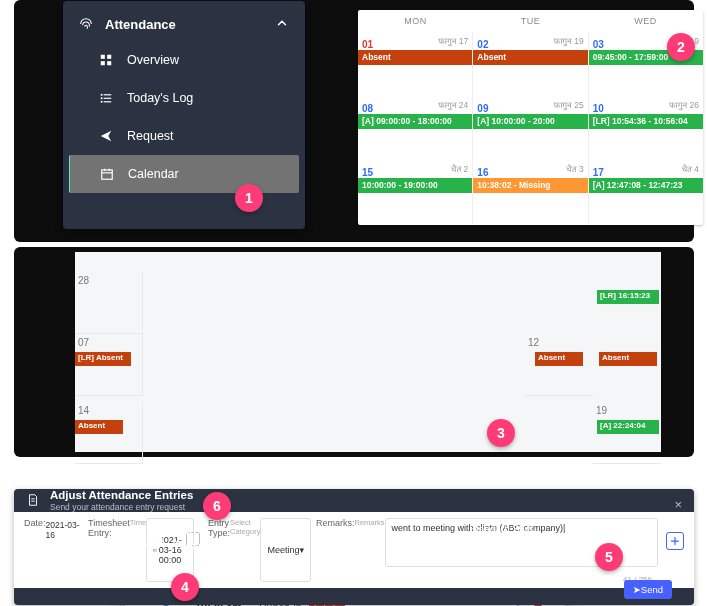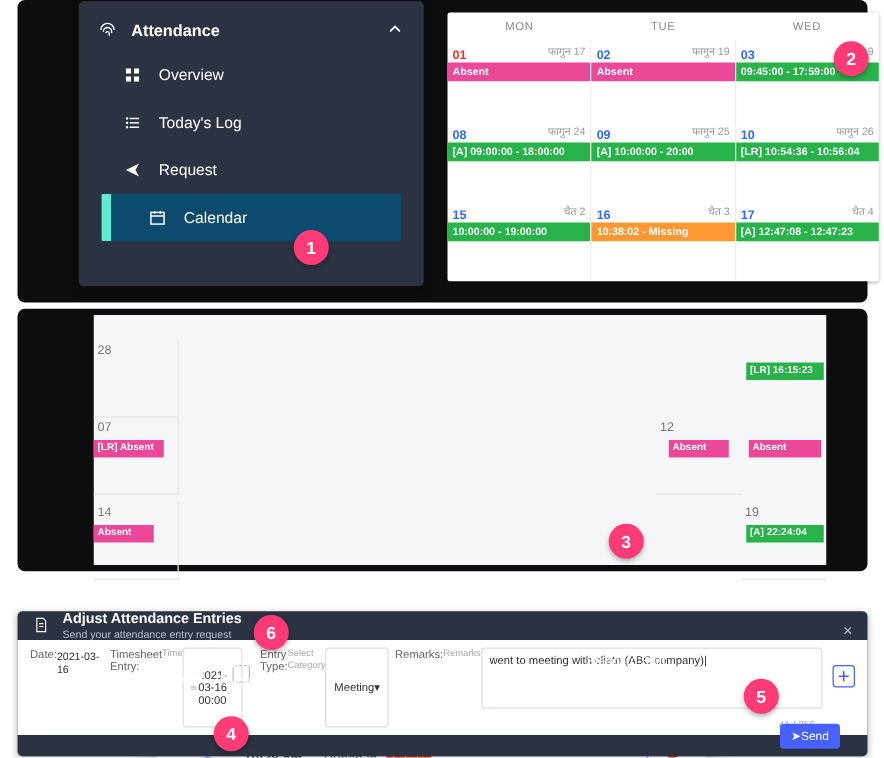--- a/index.html
+++ b/index.html
@@ -1,36 +1,36 @@
 <!DOCTYPE html>
 <html><head>
 <meta charset="utf-8">
 <style>
 *{box-sizing:border-box;margin:0;padding:0;font-family:Arial,Helvetica,sans-serif}
 body{width:707px;height:606px;background:#fff;position:relative;overflow:hidden}
 .panel-1{position:absolute;left:14px;top:0;width:680px;height:242px;background:#0d0d0d;border-radius:6px}
-.sidebar{position:absolute;left:49px;top:1px;width:276px;height:228px;background:#2b3342;border-radius:4px;box-shadow:0 3px 8px rgba(0,0,0,.4);padding:6px 0}
+.sidebar{position:absolute;left:49px;top:1px;width:242px;height:228px;background:#2b3342;border-radius:4px;box-shadow:0 3px 8px rgba(0,0,0,.4);padding:6px 0}
 .sb-head{display:flex;align-items:center;color:#fff;padding:8px 14px;font-weight:600;font-size:13px}
 .sb-head .ic{width:18px;height:18px;margin-right:10px;display:inline-flex;align-items:center;justify-content:center}
 .sb-head .chev{margin-left:auto;width:16px;height:16px}
 .sb-item{display:flex;align-items:center;color:#fff;padding:10px 14px 10px 34px;font-size:12.5px}
 .sb-item .ic{width:18px;height:18px;margin-right:12px;display:inline-flex;align-items:center;justify-content:center}
-.sb-item.active{background:#0c4a6e;border-left:8px solid #5eead4;border-radius:2px;margin:0 18px;padding-left:28px}
+.sb-item.active{background:#737373;border-left:1px solid #5eead4;border-radius:2px;margin:0 6px;padding-left:28px}
 .calendar{position:absolute;left:344px;top:10px;width:345px;height:215px;background:#fff;border-radius:2px;box-shadow:0 1px 3px rgba(0,0,0,.25)}
 .cal-head{display:flex;height:22px}
 .cal-head div{flex:1;text-align:center;font-size:9px;color:#8a8a8a;padding-top:6px;letter-spacing:.5px}
 .cal-row{display:flex;height:64px}
 .cal-cell{flex:1;border-right:1px solid #eee;position:relative;padding:2px 4px}
 .cal-cell:last-child{border-right:none}
 .cal-date{font-size:10px;font-weight:700}
 .cal-date.red{color:#e4352b}
 .cal-date.blue{color:#2f6bff}
 .cal-sub{position:absolute;right:4px;top:3px;font-size:8.5px;color:#9a9a9a}
 .cal-badge{position:absolute;left:0;right:0;top:18px;height:15px;font-size:8.5px;color:#fff;font-weight:700;padding:2px 4px;white-space:nowrap;overflow:hidden}
-.b-red{background:#ec4899}
+.b-red{background:#c2410c}
 .b-green{background:#27b24a}
 .b-orange{background:#ff9833}
 .num-badge{position:absolute;width:28px;height:28px;border-radius:50%;background:#ff3b77;color:#fff;display:flex;align-items:center;justify-content:center;font-weight:700;font-size:14px;box-shadow:0 2px 4px rgba(0,0,0,.3)}
 .n1{left:235px;top:184px}
 .panel-2{position:absolute;left:14px;top:247px;width:680px;height:210px;background:#0d0d0d;border-radius:6px}
 .cal-bg{position:absolute;left:61px;top:5px;width:586px;height:200px;background:#f5f6f8}
 .bg-cell{position:absolute;width:68px;height:62px;font-size:10px;color:#777;border-right:1px solid #e8e8e8;border-bottom:1px solid #e8e8e8;padding:3px}
 .bg-badge{position:absolute;height:14px;font-size:8px;color:#fff;font-weight:700;padding:1px 3px;overflow:hidden;white-space:nowrap}
 .modal{position:absolute;left:111px;top:265px;width:440px;height:180px;background:#fff;border-radius:6px;box-shadow:0 6px 20px rgba(0,0,0,.35);overflow:hidden}
 .modal-top{height:75px;background:linear-gradient(120deg,#1a2a3a,#2a3f52 40%,#3a5268 70%,#456278);position:relative;color:#fff;padding:12px}

